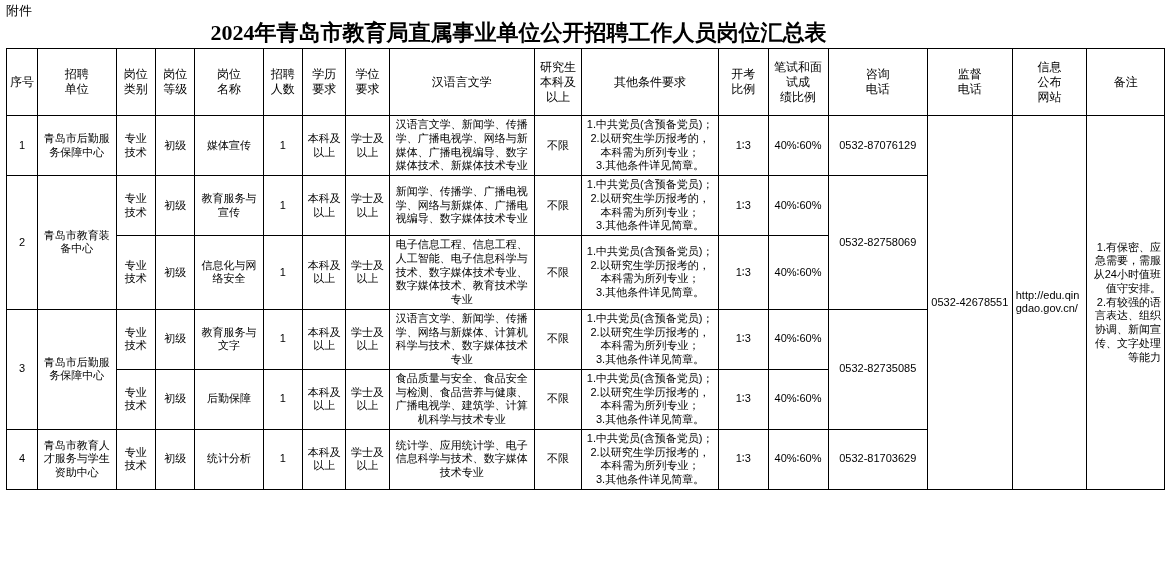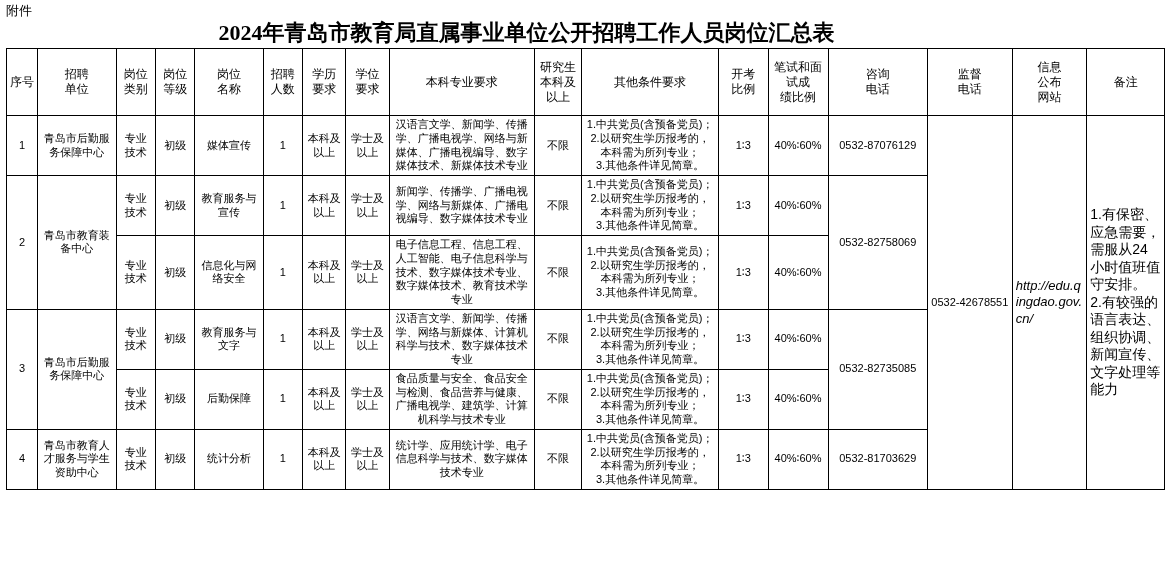--- a/index.html
+++ b/index.html
@@ -22,21 +22,21 @@
   }
   .attachment-label {
     position: absolute;
     left: 6px;
     top: 2px;
     font-size: 13px;
     font-family: Liberation Serif, serif;
   }
   .doc-title {
     position: absolute;
-    left: 12px;
+    left: 4px;
     top: 18px;
     width: 1029px;
     text-align: center;
     font-size: 22px;
     font-weight: bold;
     font-family: "Liberation Serif", serif;
     letter-spacing: 0px;
   }
   table.main {
     position: absolute;
@@ -66,28 +66,27 @@
     text-align: center;
   }
   td.l {
     text-align: center;
   }
   .multi {
     white-space: pre-line;
   }
   .url {
     font-family: "Liberation Sans", sans-serif;
-    font-size: 13px;
+    font-size: 11px;
     word-break: break-all;
     text-align: left;
-    font-style: italic;
   }
   .note {
-    font-size: 14px;
-    text-align: left;
+    font-size: 11px;
+    text-align: right;
     line-height: 1.3;
   }
 </style>
 </head>
 <body>
 
 <div class="page">
 
   <div class="attachment-label">附件</div>
 
@@ -123,21 +122,21 @@
         <th class="multi">岗位
 等级</th>
         <th class="multi">岗位
 名称</th>
         <th class="multi">招聘
 人数</th>
         <th class="multi">学历
 要求</th>
         <th class="multi">学位
 要求</th>
-        <th class="multi">本科专业要求</th>
+        <th class="multi">汉语言文学</th>
         <th class="multi">研究生
 本科及以上</th>
         <th class="multi">其他条件要求</th>
         <th class="multi">开考
 比例</th>
         <th class="multi">笔试和面
 试成
 绩比例</th>
         <th class="multi">咨询
 电话</th>

